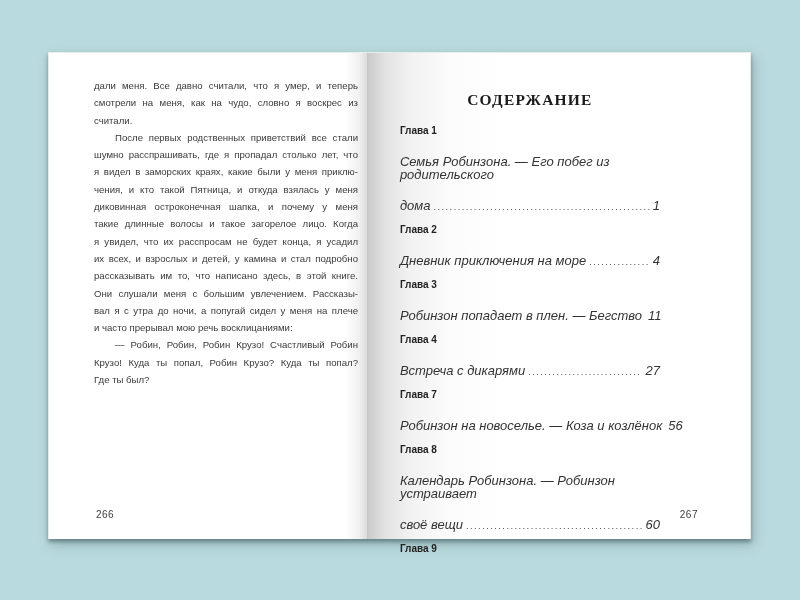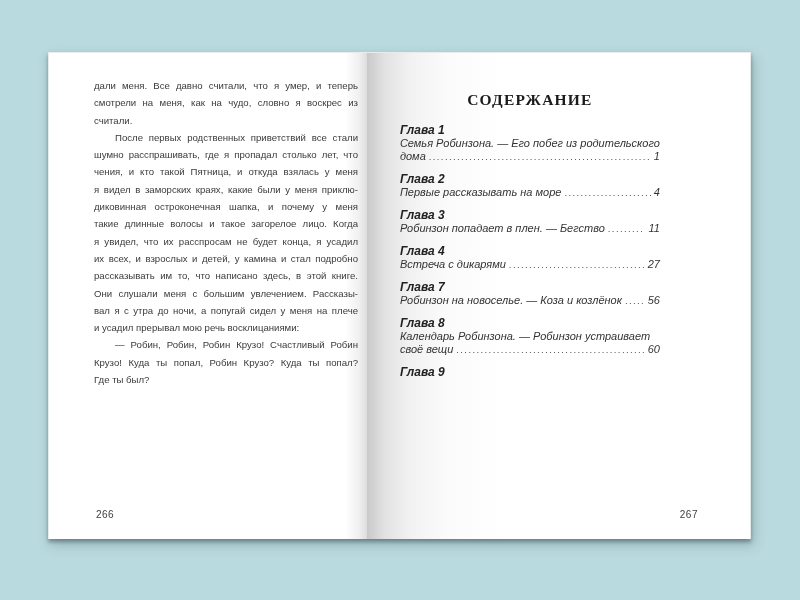--- a/index.html
+++ b/index.html
@@ -46,22 +46,22 @@
   .pagenum.pr { right: 52px; }
   
   .toc { position: absolute; left: 33px; top: 38px; width: 260px; }
   .toc-title {
     font-family: "Liberation Serif", serif;
     font-weight: bold; font-size: 15.5px; letter-spacing: 1.2px;
     color: #1b1b1b; text-align: center;
     margin: 0 0 15px 0;
   }
   .entry { margin-bottom: 10px; }
-  .entry .head { font-size: 12px; font-weight: bold; line-height: 13px; color: #222222; font-style: italic; }
-  .entry .desc { font-size: 11px; font-style: italic; line-height: 13px; color: #333333; }
+  .entry .head { font-size: 10px; font-weight: bold; line-height: 13px; color: #222222; }
+  .entry .desc { font-size: 13px; font-style: italic; line-height: 13px; color: #333333; margin-top: 18px; }
   .leaderline { display: flex; align-items: baseline; }
   .leaderline .txt { white-space: nowrap; text-align: center; }
   .leaderline .dots {
     flex: 1 1 auto; overflow: hidden; white-space: nowrap;
     margin: 0 3px; color: #4a4a4a; font-style: normal;
     font-size: 9.5px; letter-spacing: 1.4px;
   }
   .leaderline .dots::after {
     content: "....................................................................................................";
   }
@@ -72,30 +72,30 @@
 
 <div class="book">
 
   <div class="page left">
     <div class="body-text" id="body-lines">
         <div class="bline j">дали меня. Все давно считали, что я умер, и теперь</div>
         <div class="bline j">смотрели на меня, как на чудо, словно я воскрес из</div>
         <div class="bline">считали.</div>
         <div class="bline j ind">После первых родственных приветствий все стали</div>
         <div class="bline j">шумно расспрашивать, где я пропадал столько лет, что</div>
+        <div class="bline j">я видел в заморских краях, какие были у меня приклю-</div>
         <div class="bline j">чения, и кто такой Пятница, и откуда взялась у меня</div>
-        <div class="bline j">я видел в заморских краях, какие были у меня приклю-</div>
         <div class="bline j">диковинная остроконечная шапка, и почему у меня</div>
         <div class="bline j">такие длинные волосы и такое загорелое лицо. Когда</div>
         <div class="bline j">я увидел, что их расспросам не будет конца, я усадил</div>
         <div class="bline j">их всех, и взрослых и детей, у камина и стал подробно</div>
         <div class="bline j">рассказывать им то, что написано здесь, в этой книге.</div>
         <div class="bline j">Они слушали меня с большим увлечением. Рассказы-</div>
         <div class="bline j">вал я с утра до ночи, а попугай сидел у меня на плече</div>
-        <div class="bline">и усадил прерывал мою речь восклицаниями:</div>
+        <div class="bline">и часто прерывал мою речь восклицаниями:</div>
         <div class="bline j ind">— Робин, Робин, Робин Крузо! Счастливый Робин</div>
         <div class="bline j">Крузо! Куда ты попал, Робин Крузо? Куда ты попал?</div>
         <div class="bline">Где ты был?</div>
       </div>
     <div class="pagenum pl">266</div>
   </div>
 
   <div class="page right">
     <div class="toc">
       <div class="toc-title">СОДЕРЖАНИЕ</div>
@@ -105,21 +105,21 @@
             <div class="desc">Семья Робинзона. — Его побег из родительского</div>
             <div class="desc leaderline">
               <span class="txt">дома</span>
               <span class="dots"></span>
               <span class="pg">1</span>
             </div>
           </div>
           <div class="entry">
             <div class="head">Глава 2</div>
             <div class="desc leaderline">
-              <span class="txt">Первые рассказывать на море</span>
+              <span class="txt">Дневник приключения на море</span>
               <span class="dots"></span>
               <span class="pg">4</span>
             </div>
           </div>
           <div class="entry">
             <div class="head">Глава 3</div>
             <div class="desc leaderline">
               <span class="txt">Робинзон попадает в плен. — Бегство</span>
               <span class="dots"></span>
               <span class="pg">11</span>

